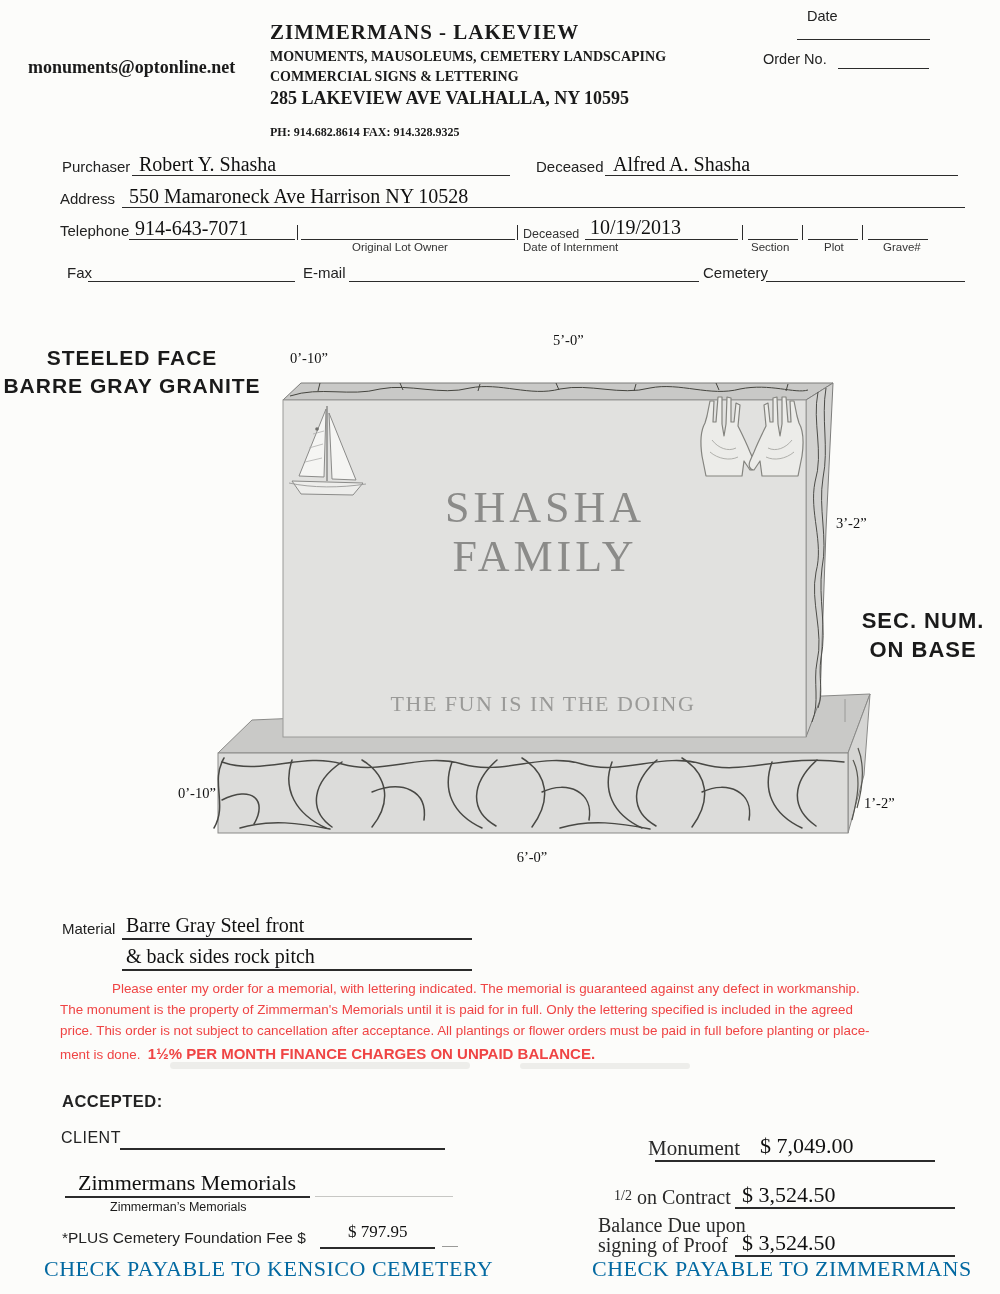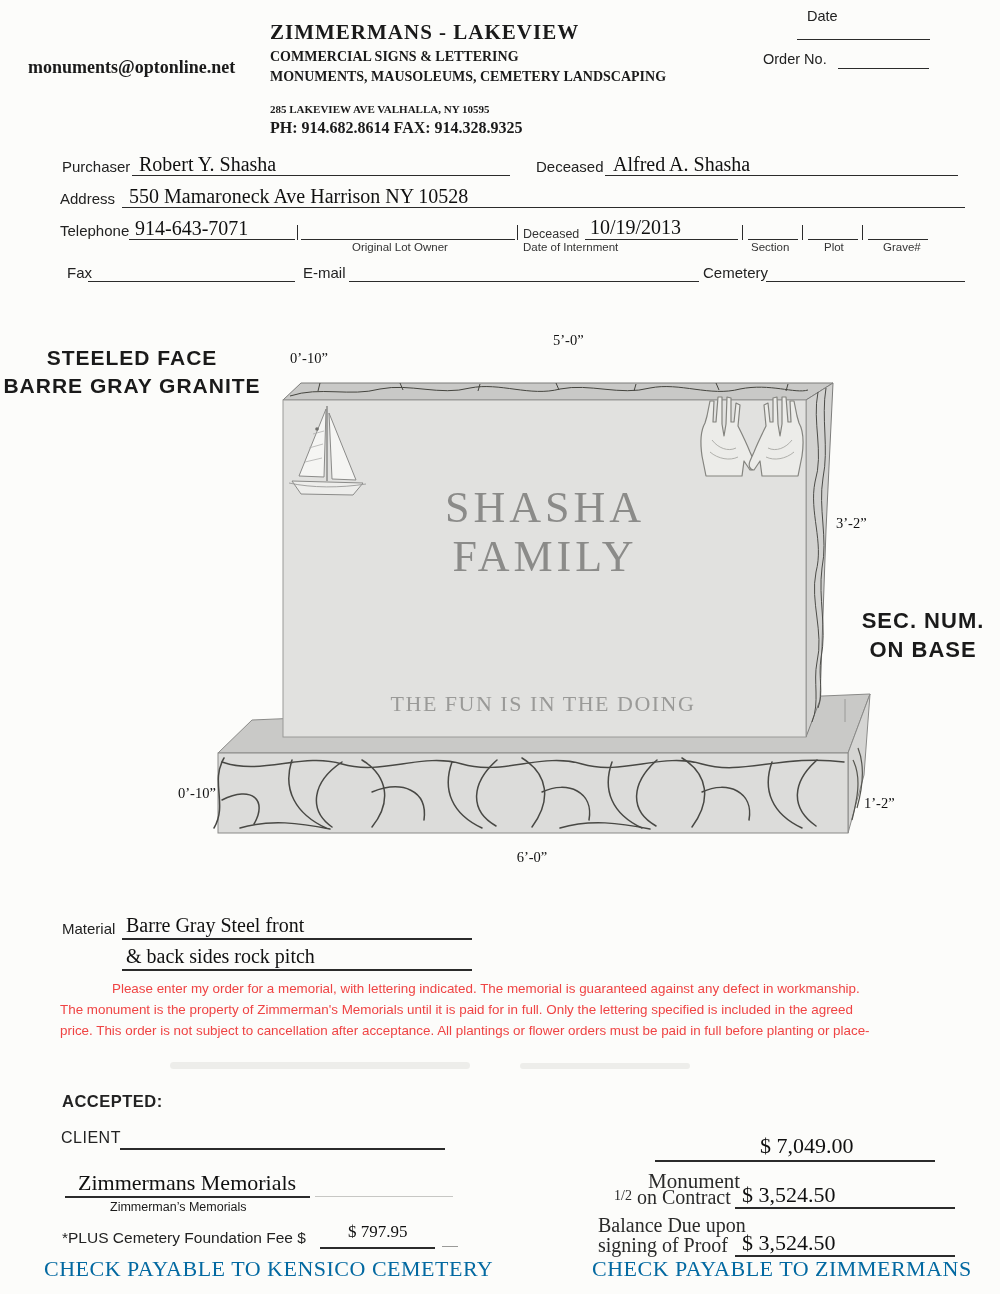--- a/index.html
+++ b/index.html
@@ -22,24 +22,24 @@
 </style>
 </head>
 <body>
 
 <div id="page">
 
   <div class="abs hdr-serif" style="left:28px;top:57px;font-size:18px;">monuments@optonline.net</div>
 
   <div class="abs" style="left:270px;top:20px;width:460px;">
     <div class="hdr-serif" style="font-size:21px;letter-spacing:1px;">ZIMMERMANS - LAKEVIEW</div>
+    <div class="hdr-serif" style="font-size:14px;margin-top:4px;">MONUMENTS, MAUSOLEUMS, CEMETERY LANDSCAPING</div>
     <div class="hdr-serif" style="font-size:14px;margin-top:4px;">COMMERCIAL SIGNS &amp; LETTERING</div>
-    <div class="hdr-serif" style="font-size:14px;margin-top:4px;">MONUMENTS, MAUSOLEUMS, CEMETERY LANDSCAPING</div>
-    <div class="hdr-serif" style="font-size:11px;margin-top:18px;">285 LAKEVIEW AVE VALHALLA, NY 10595</div>
-    <div class="hdr-serif" style="font-size:16px;margin-top:4px;">PH: 914.682.8614 FAX: 914.328.9325</div>
+    <div class="hdr-serif" style="font-size:18px;margin-top:3px;">285 LAKEVIEW AVE VALHALLA, NY 10595</div>
+    <div class="hdr-serif" style="font-size:12px;margin-top:16px;">PH: 914.682.8614 FAX: 914.328.9325</div>
   </div>
 
   <div class="abs lb" style="left:763px;top:8px;font-size:14.5px;margin-left:44px;">Date</div>
   <div class="rule" style="left:797px;top:39px;width:133px;"></div>
   <div class="abs lb" style="left:763px;top:51px;font-size:14.5px;">Order No.</div>
   <div class="rule" style="left:838px;top:68px;width:91px;"></div>
 
   <div class="abs lb" style="left:62px;top:158px;">Purchaser</div>
   <div class="abs hw" style="left:139px;top:153px;">Robert Y. Shasha</div>
   <div class="rule" style="left:132px;top:175px;width:378px;"></div>
@@ -168,40 +168,41 @@
   <div class="abs lb" style="left:62px;top:920px;">Material</div>
   <div class="abs hw" style="left:126px;top:914px;">Barre Gray Steel front</div>
   <div class="rule" style="left:122px;top:938px;width:350px;border-top-width:2px;"></div>
   <div class="abs hw" style="left:126px;top:945px;">&amp; back sides rock pitch</div>
   <div class="rule" style="left:122px;top:969px;width:350px;border-top-width:2px;"></div>
 
   <div class="abs terms" style="left:60px;top:978px;width:890px;">
     <span class="tline" style="padding-left:52px;">Please enter my order for a memorial, with lettering indicated. The memorial is guaranteed against any defect in workmanship.</span>
     <span class="tline">The monument is the property of Zimmerman's Memorials until it is paid for in full. Only the lettering specified is included in the agreed</span>
     <span class="tline">price. This order is not subject to cancellation after acceptance. All plantings or flower orders must be paid in full before planting or place-</span>
+    <span class="tline"><span>ment is done.</span>&nbsp; <strong style="font-size:15px;">1½% PER MONTH FINANCE CHARGES ON UNPAID BALANCE.</strong></span>
   </div>
   <div class="smudge" style="left:170px;top:1062px;width:300px;height:7px;"></div>
   <div class="smudge" style="left:520px;top:1063px;width:170px;height:6px;"></div>
 
   <div class="abs lb" style="left:62px;top:1092px;font-weight:bold;font-size:16.5px;letter-spacing:.5px;">ACCEPTED:</div>
   <div class="abs lb" style="left:61px;top:1129px;font-size:16px;letter-spacing:.5px;">CLIENT</div>
   <div class="rule" style="left:120px;top:1148px;width:325px;border-top-width:2px;"></div>
 
   <div class="abs hw" style="left:78px;top:1170px;font-size:22px;">Zimmermans Memorials</div>
   <div class="rule" style="left:65px;top:1196px;width:245px;border-top-width:2px;"></div>
   <div class="rule-light" style="left:315px;top:1196px;width:138px;"></div>
   <div class="abs" style="left:110px;top:1200px;font-weight:normal;font-size:12.5px;">Zimmerman’s Memorials</div>
 
   <div class="abs lb" style="left:62px;top:1229px;font-size:15.5px;">*PLUS Cemetery Foundation Fee $</div>
   <div class="abs hw" style="left:348px;top:1222px;font-size:17px;">$ 797.95</div>
   <div class="rule" style="left:320px;top:1247px;width:115px;border-top-width:2px;"></div>
   <div class="rule-light" style="left:442px;top:1246px;width:16px;border-top-color:#9a9a98;"></div>
   <div class="abs serifcaps" style="left:44px;top:1256px;">CHECK PAYABLE TO KENSICO CEMETERY</div>
 
-  <div class="abs money-lb" style="left:648px;top:1136px;font-size:21px;margin-top:33px;">Monument</div>
+  <div class="abs money-lb" style="left:648px;top:1136px;font-size:21px;">Monument</div>
   <div class="abs hw" style="left:760px;top:1133px;font-size:22px;">$ 7,049.00</div>
   <div class="rule" style="left:655px;top:1160px;width:280px;border-top-width:2px;"></div>
 
   <div class="abs money-lb" style="left:614px;top:1186px;"><span style="font-size:14px;vertical-align:4px;">1/2</span> <span>on Contract</span></div>
   <div class="abs hw" style="left:742px;top:1182px;font-size:22px;">$ 3,524.50</div>
   <div class="rule" style="left:735px;top:1207px;width:220px;border-top-width:2px;"></div>
 
   <div class="abs money-lb" style="left:598px;top:1215px;line-height:1.0;">
     <div>Balance Due upon</div>
     <div>signing of Proof</div>

